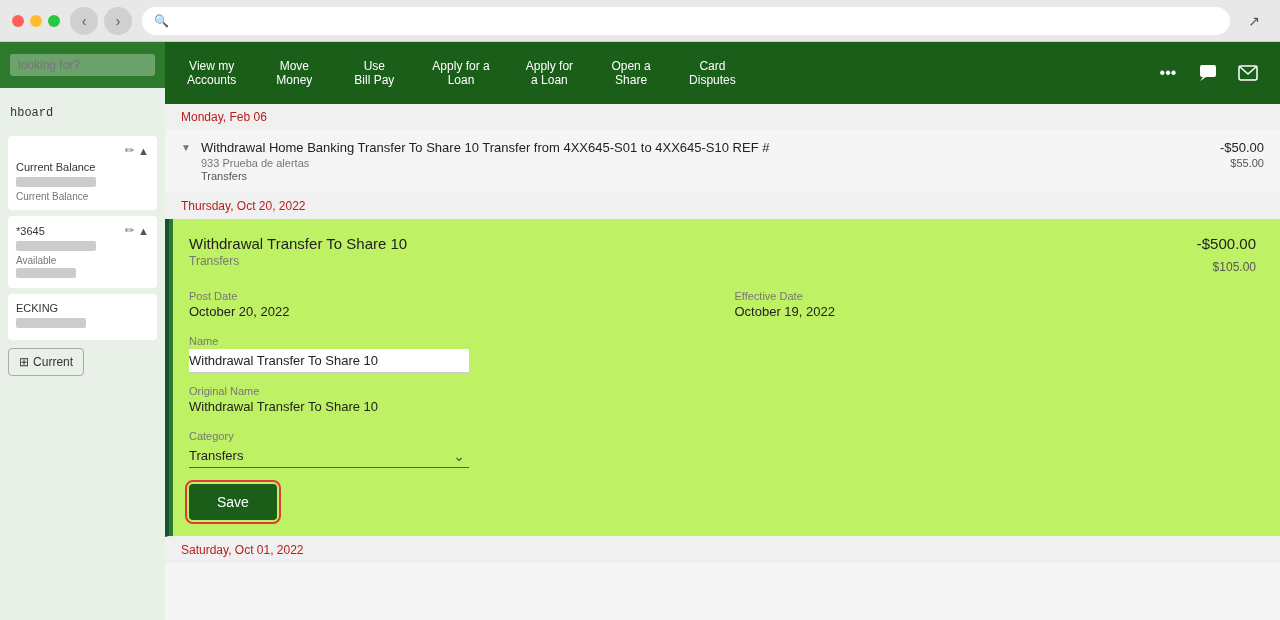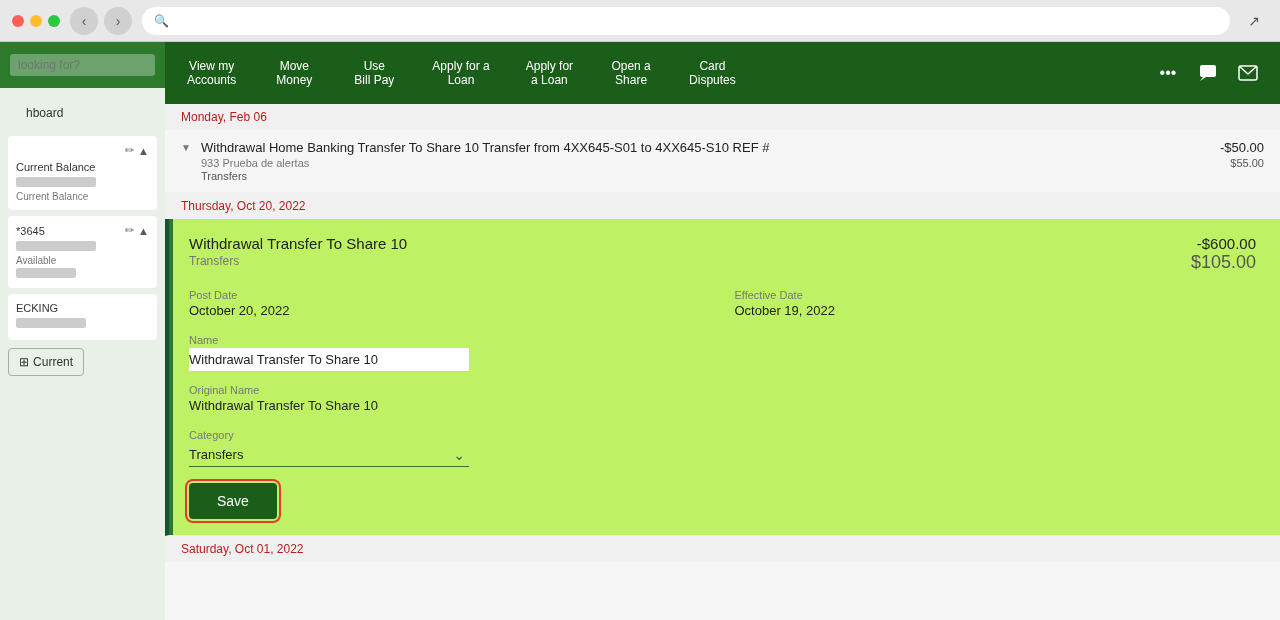--- a/index.html
+++ b/index.html
@@ -48,21 +48,21 @@
     .sidebar-search input {
       background: rgba(255,255,255,0.3);
       border: none;
       border-radius: 3px;
       color: white;
       padding: 4px 8px;
       width: 100%;
       font-size: 12px;
     }
     .sidebar-content { flex: 1; overflow-y: auto; padding: 8px 0; }
-    .sidebar-section { padding: 6px 16px; }
+    .sidebar-section { padding: 6px 0; font-family: Liberation Mono, monospace; }
     .sidebar-item { padding: 4px 10px; font-size: 12px; color: #333; }
 
     .sidebar-account-card {
       background: white;
       margin: 6px 8px;
       border-radius: 4px;
       padding: 8px;
       font-size: 11px;
     }
     .sidebar-account-header { display: flex; justify-content: space-between; align-items: center; margin-bottom: 2px; }
@@ -154,21 +154,21 @@
       border-left: 4px solid #14532d;
       padding: 16px 24px 16px 20px;
       border-bottom: 1px solid #eee;
     }
     .detail-header { display: flex; justify-content: space-between; align-items: flex-start; margin-bottom: 16px; }
     .detail-name-block { }
     .detail-main-name { font-size: 15px; color: #222; font-weight: 500; }
     .detail-tag { font-size: 12px; color: #777; margin-top: 2px; }
     .detail-amounts { text-align: right; }
     .detail-amount { font-size: 15px; color: #222; font-weight: 500; }
-    .detail-balance { font-size: 18px; color: #555; margin-top: 0; }
+    .detail-balance { font-size: 12px; color: #555; margin-top: 8px; }
 
     .detail-grid { display: grid; grid-template-columns: 1fr 1fr; gap: 12px 24px; margin-bottom: 16px; }
     .detail-field { }
     .detail-label { font-size: 11px; color: #777; margin-bottom: 2px; }
     .detail-value { font-size: 13px; color: #222; }
 
     .detail-name-field { margin-bottom: 12px; }
     .detail-name-input {
       width: 280px;
       border: none;
@@ -369,21 +369,21 @@
       <div class="date-header">Thursday, Oct 20, 2022</div>
 
       <div class="transaction-detail" style="position:relative;">
         <div class="green-indicator"></div>
         <div class="detail-header">
           <div class="detail-name-block">
             <div class="detail-main-name">Withdrawal Transfer To Share 10</div>
             <div class="detail-tag">Transfers</div>
           </div>
           <div class="detail-amounts">
-            <div class="detail-amount">-$600.00</div>
+            <div class="detail-amount">-$500.00</div>
             <div class="detail-balance">$105.00</div>
           </div>
         </div>
 
         <div class="detail-grid">
           <div class="detail-field">
             <div class="detail-label">Post Date</div>
             <div class="detail-value">October 20, 2022</div>
           </div>
           <div class="detail-field">

